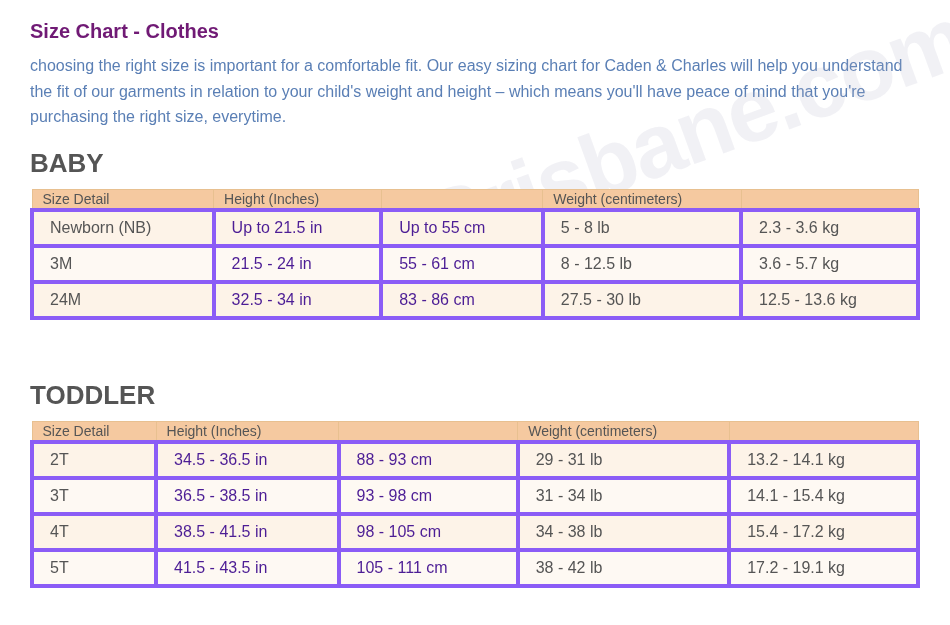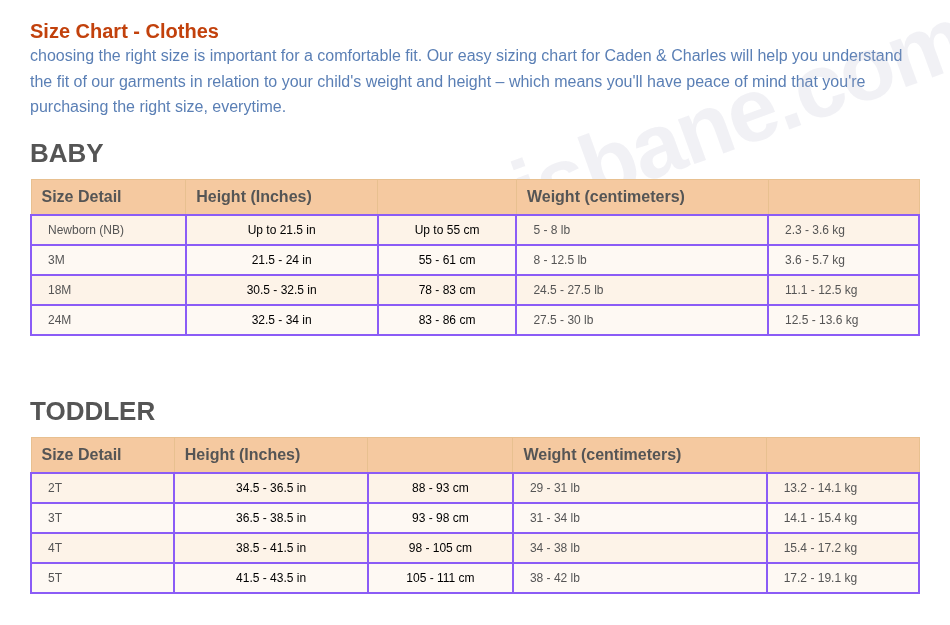--- a/index.html
+++ b/index.html
@@ -23,21 +23,22 @@
       color: rgba(180,180,200,0.18);
       transform: rotate(-20deg);
       pointer-events: none;
       user-select: none;
       letter-spacing: -2px;
       z-index: 0;
     }
     .page-title {
       font-size: 20px;
       font-weight: bold;
-      color: #c2410c;
+      color: #701a75;
+      margin-bottom: 10px;
     }
     .intro-text {
       font-size: 16px;
       color: #5a7fb5;
       line-height: 1.6;
       margin-bottom: 18px;
       max-width: 880px;
     }
     .section-title {
       font-size: 26px;
@@ -50,42 +51,41 @@
       width: 100%;
       border-collapse: collapse;
       margin-bottom: 30px;
       position: relative;
       z-index: 1;
     }
     .size-table thead tr {
       background-color: #f5c9a0;
     }
     .size-table thead th {
-      padding: 8px 10px;
+      padding: 1px 10px;
       text-align: left;
-      font-weight: bold;
-      font-size: 16px;
+      font-weight: normal;
+      font-size: 14px;
       color: #555;
       border: 1px solid #e8c090;
     }
     .size-table tbody tr:nth-child(odd) {
       background-color: #fdf3e8;
     }
     .size-table tbody tr:nth-child(even) {
       background-color: #fef9f3;
     }
     .size-table tbody td {
       padding: 7px 16px;
-      font-size: 12px;
+      font-size: 16px;
       color: #555;
-      border: 2px solid #8b5cf6;
+      border: 4px solid #8b5cf6;
     }
     .size-table tbody td.link-style {
-      color: #000000;
-      text-align: center;
+      color: #4c1d95;
     }
     .spacer {
       height: 20px;
     }
   </style>
 </head>
 <body>
 
 <div class="watermark">Brisbane.com</div>
 
@@ -111,27 +111,20 @@
         <td class="link-style">Up to 55 cm</td>
         <td>5 - 8 lb</td>
         <td>2.3 - 3.6 kg</td>
       </tr>
       <tr>
         <td>3M</td>
         <td class="link-style">21.5 - 24 in</td>
         <td class="link-style">55 - 61 cm</td>
         <td>8 - 12.5 lb</td>
         <td>3.6 - 5.7 kg</td>
-      </tr>
-      <tr>
-        <td>18M</td>
-        <td class="link-style">30.5 - 32.5 in</td>
-        <td class="link-style">78 - 83 cm</td>
-        <td>24.5 - 27.5 lb</td>
-        <td>11.1 - 12.5 kg</td>
       </tr>
       <tr>
         <td>24M</td>
         <td class="link-style">32.5 - 34 in</td>
         <td class="link-style">83 - 86 cm</td>
         <td>27.5 - 30 lb</td>
         <td>12.5 - 13.6 kg</td>
       </tr>
     </tbody>
 </table>

